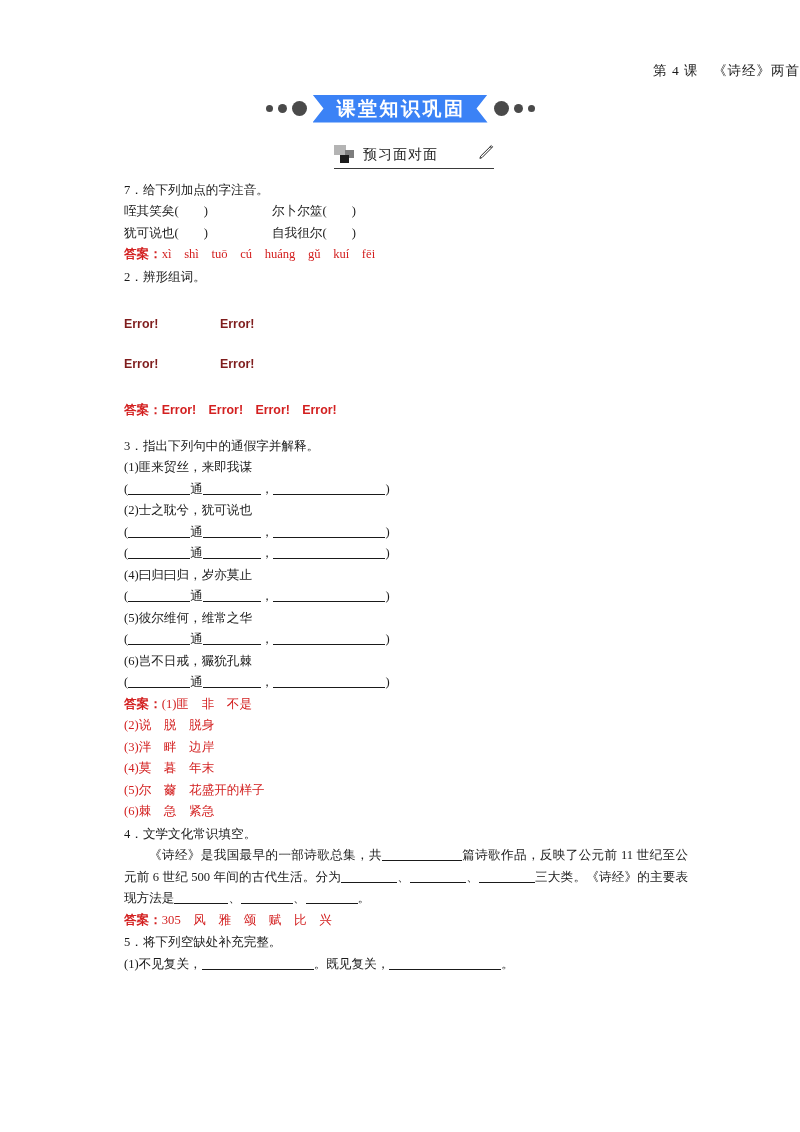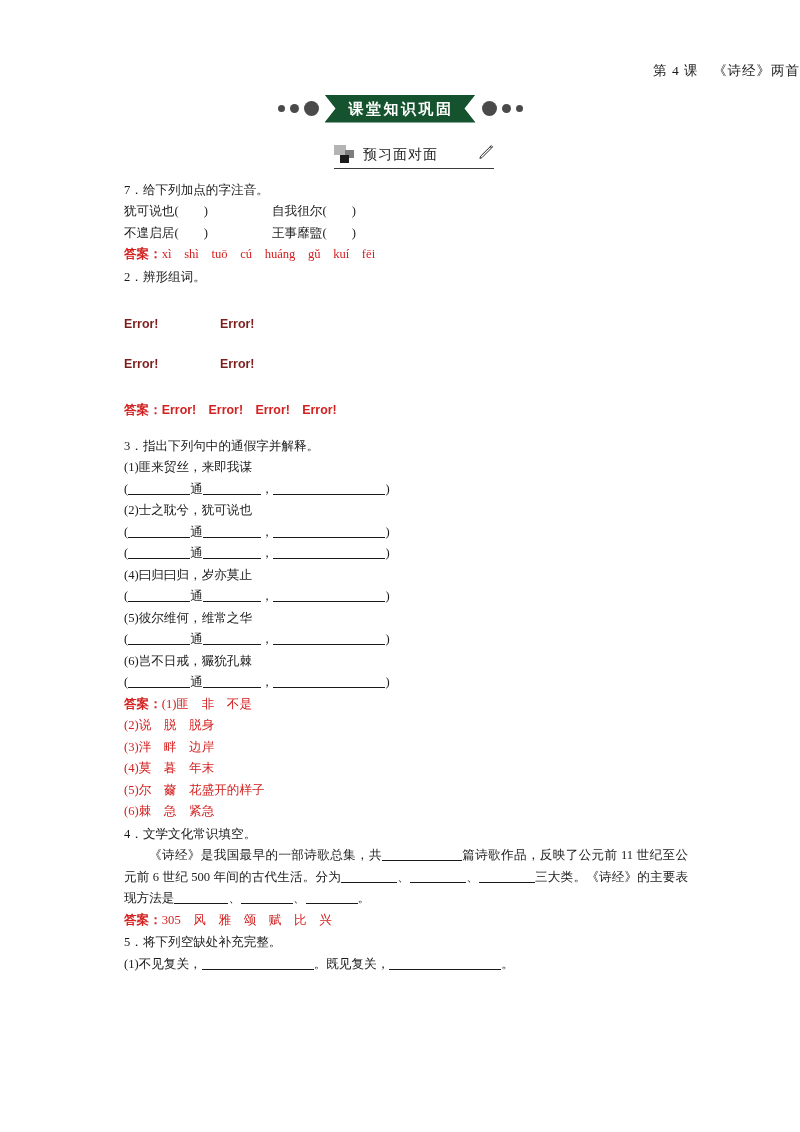--- a/index.html
+++ b/index.html
@@ -46,25 +46,25 @@
     align-items: center;
     gap: 5px;
   }
   .dot { background: #4a4a4a; border-radius: 50%; display: block; }
   .dot.s { width: 7px; height: 7px; }
   .dot.m { width: 9px; height: 9px; }
   .dot.l { width: 15px; height: 15px; }
 
   .banner {
     position: relative;
-    background: #14532d;
+    background: #3b82f6;
     color: #ffffff;
     font-family: "Liberation Sans", "DejaVu Sans", sans-serif;
     font-weight: bold;
-    font-size: 15px;
+    font-size: 19px;
     letter-spacing: 2.5px;
     height: 28px;
     line-height: 28px;
     padding: 0 22px 0 24px;
     margin: 0 6px;
     clip-path: polygon(0% 0%, 100% 0%, calc(100% - 11px) 50%, 100% 100%, 0% 100%, 11px 50%);
   }
 
   
   .subhead {
@@ -186,26 +186,26 @@
         </g>
       </svg>
     </span>
   </div>
 
   <div class="content">
 
     <div class="line q">7．给下列加点的字注音。</div>
 
     <div class="two-col">
+      <span class="c1">咥其笑矣(　　)</span>
+      <span class="c2">尔卜尔筮(　　)</span>
+    </div>
+    <div class="two-col">
       <span class="c1">犹可说也(　　)</span>
       <span class="c2">自我徂尔(　　)</span>
-    </div>
-    <div class="two-col">
-      <span class="c1">不遑启居(　　)</span>
-      <span class="c2">王事靡盬(　　)</span>
     </div>
 
     <div class="line ans"><span class="lbl">答案：</span><span>xì　shì　tuō　cú　huáng　gǔ　kuí　fēi</span></div>
 
     <div class="line q">2．辨形组词。</div>
 
     <div class="err-grid">
       <div class="row">
         <span class="cell errtxt">Error!</span>
         <span class="cell errtxt">Error!</span>

